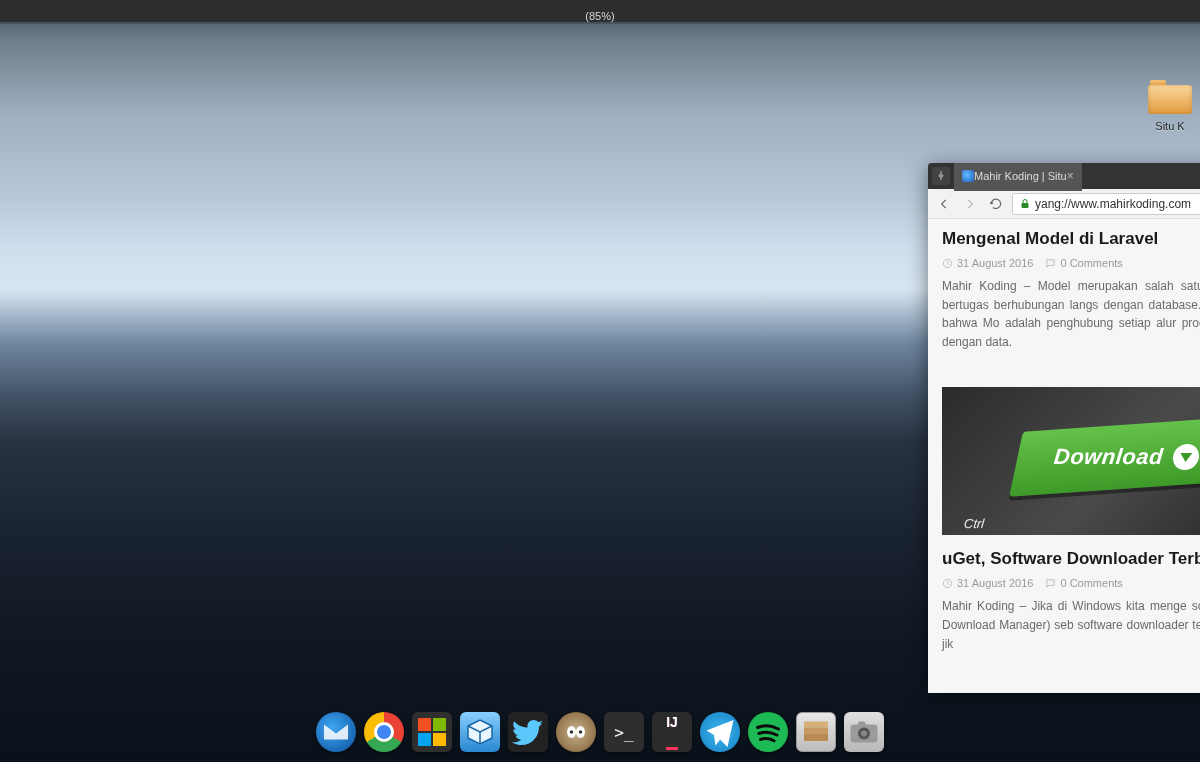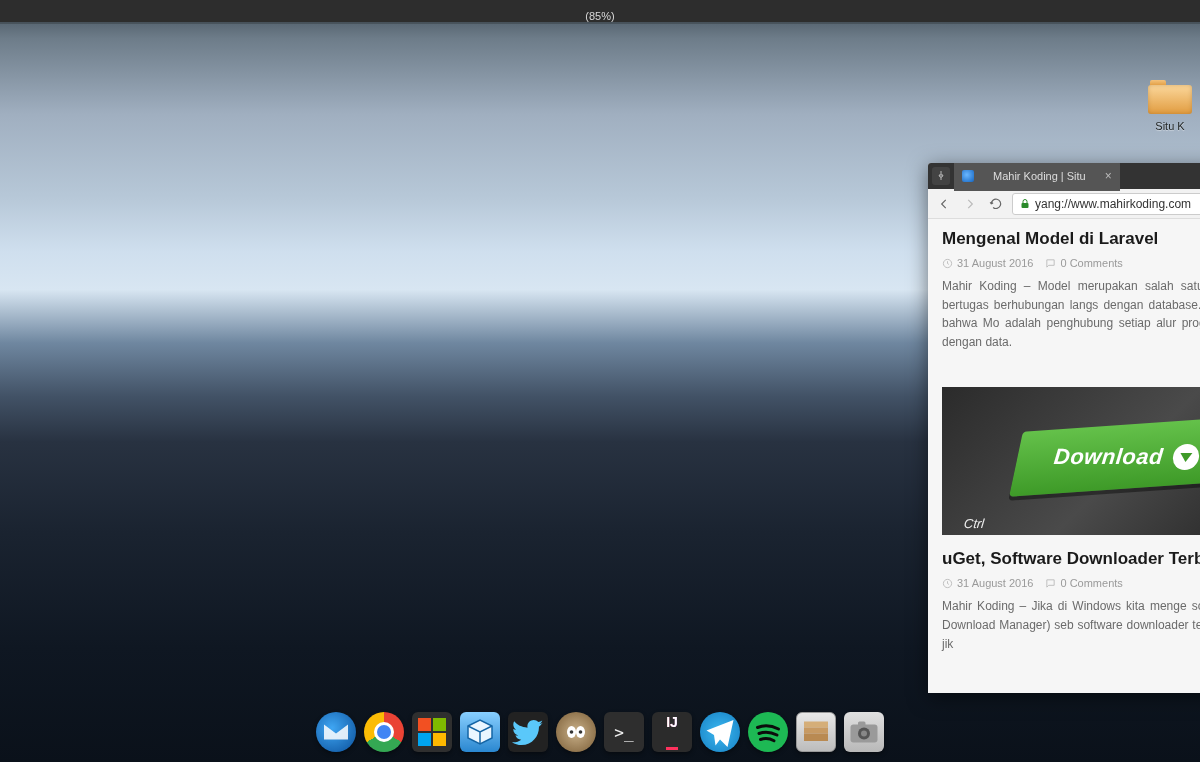--- a/index.html
+++ b/index.html
@@ -126,21 +126,21 @@
 .titlebar .pin svg { width: 12px; height: 12px; fill: #bbb; }
 .tab {
   height: 30px;
   background: #555;
   color: #ddd;
   font-size: 11px;
   display: flex;
   align-items: center;
   padding: 0 8px;
   border-radius: 3px 3px 0 0;
-  gap: 19px;
+  gap: 0;
   max-width: 170px;
 }
 .tab .favicon {
   width: 12px; height: 12px;
   background: radial-gradient(circle at 40% 40%, #6ab7ff, #1565c0);
   border-radius: 2px;
 }
 .tab .close { font-size: 12px; color: #bbb; }
 .addrbar {
   height: 30px;

